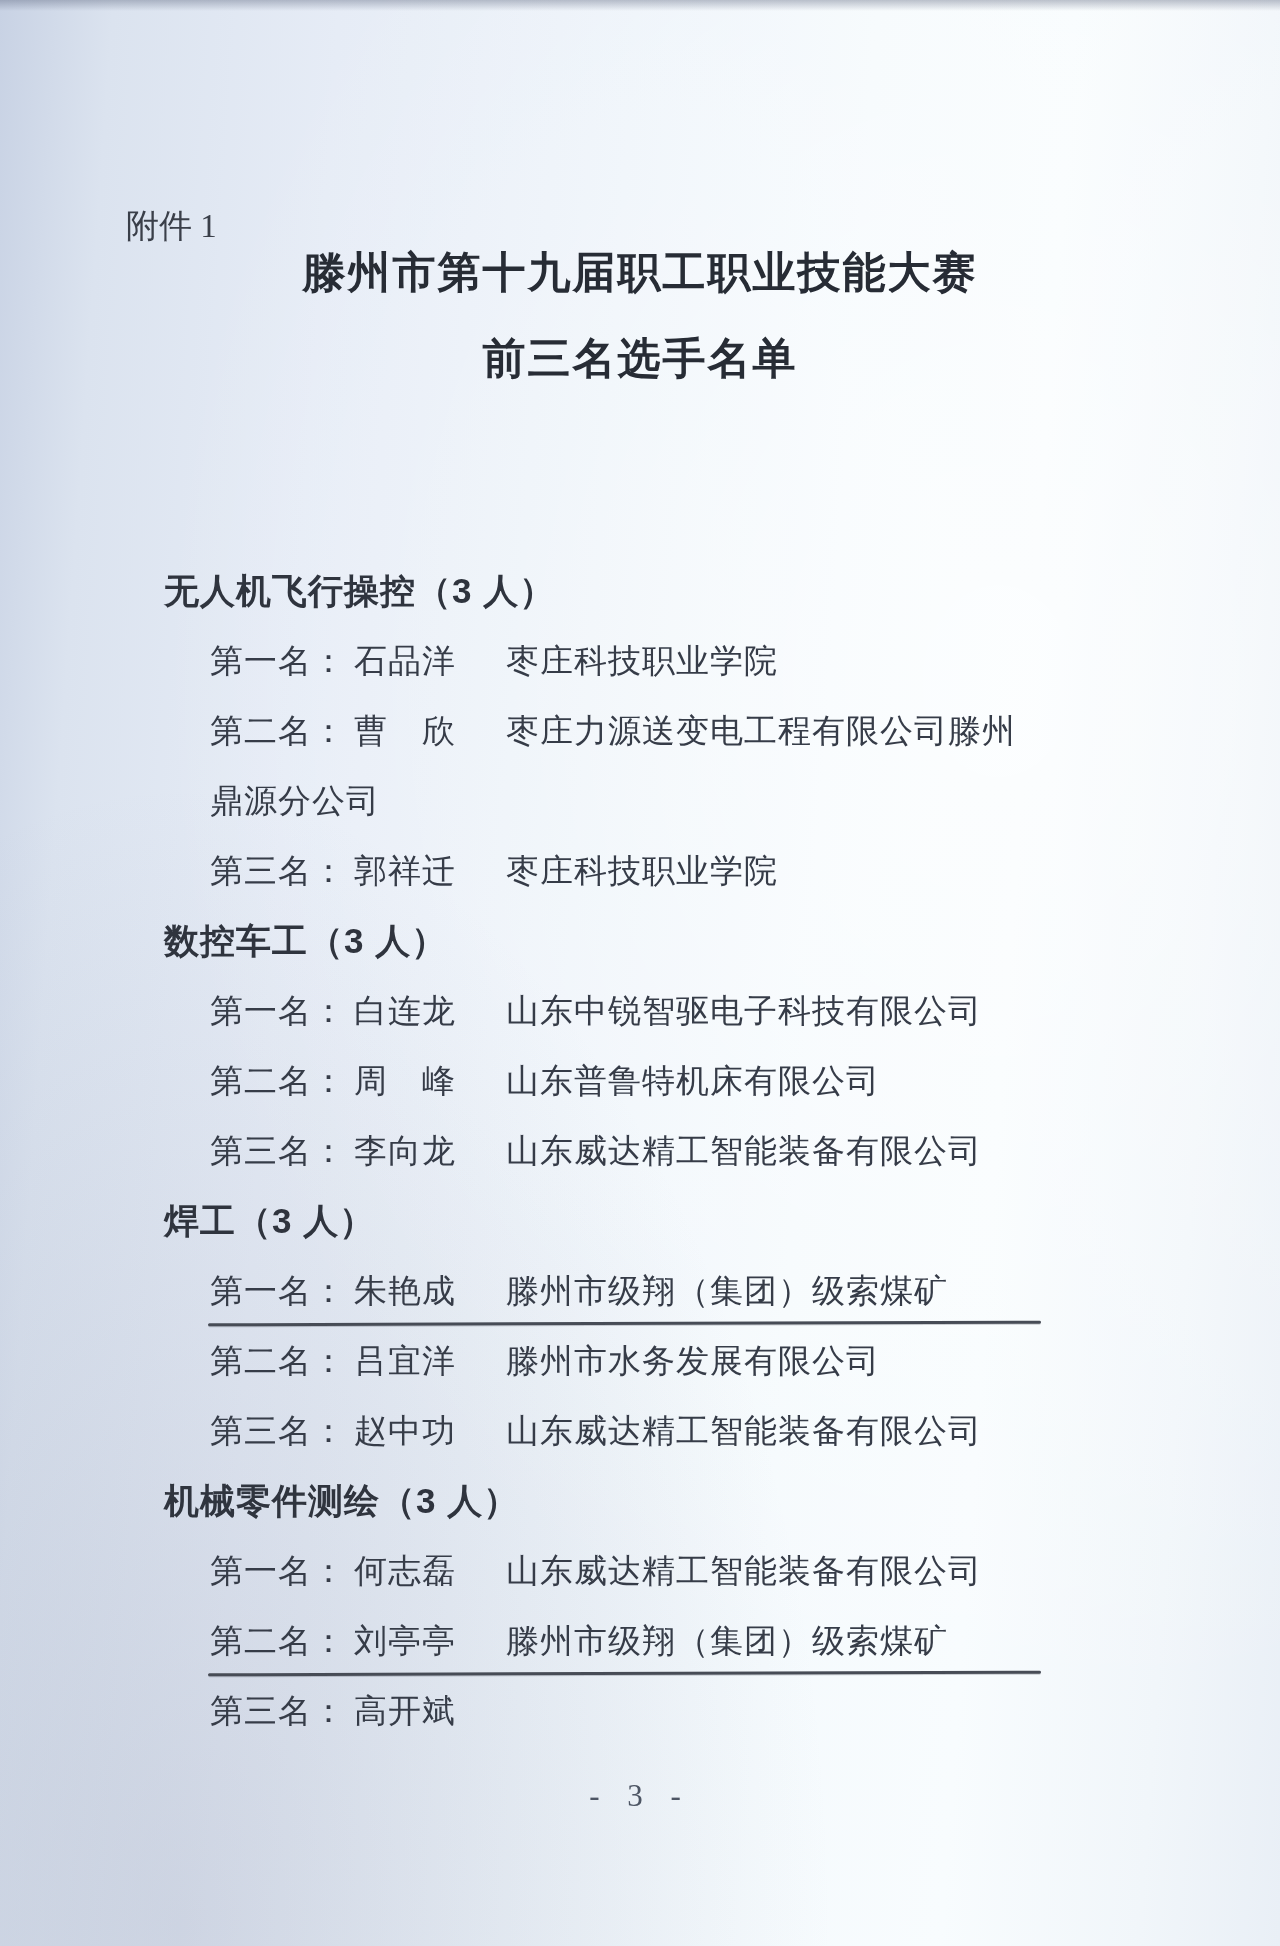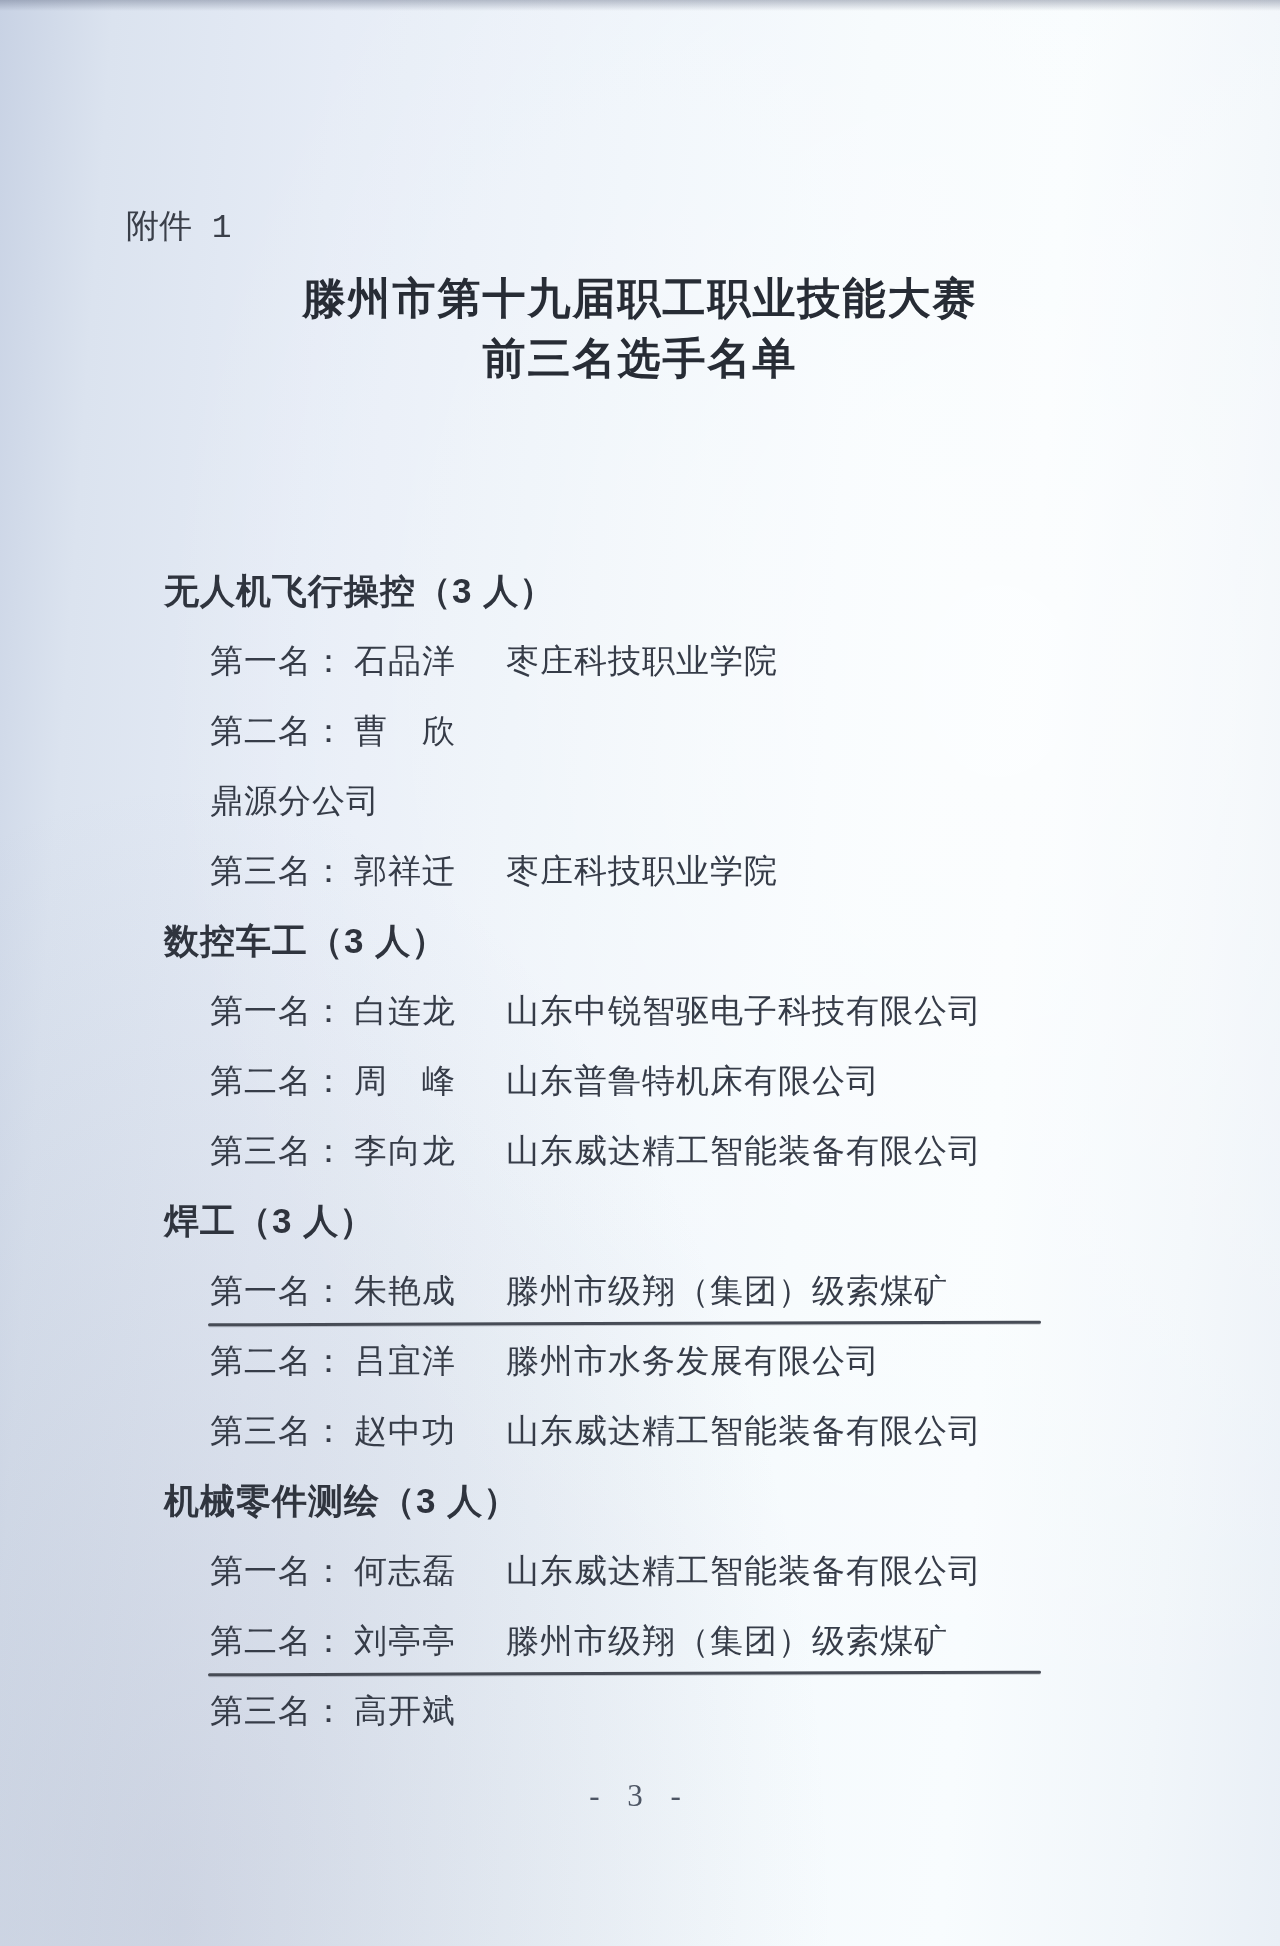--- a/index.html
+++ b/index.html
@@ -11,29 +11,29 @@
     font-family: "Liberation Serif", "DejaVu Serif", serif;
     color: #353b46;
     background:
       linear-gradient(180deg, rgba(85,95,120,0.38) 0px, rgba(85,95,120,0) 11px) no-repeat,
       radial-gradient(ellipse at 14% 99%, rgba(120,130,158,0.22), rgba(120,130,158,0) 42%),
       radial-gradient(ellipse at 78% 35%, rgba(255,255,255,0.55), rgba(255,255,255,0) 60%),
       linear-gradient(94deg, #c8d2e4 0%, #dbe3ef 8%, #e6ecf6 24%, #eef4fa 45%, #f5fafd 62%, #f8fcfe 76%, #f1f6fa 90%, #e9eff6 100%);
   }
   .attachment {
     position: absolute; left: 126px; top: 204px;
-    font-family: Liberation Mono, monospace;
+    font-family: Liberation Serif, serif;
     font-size: 33px; color: #3a3f49;
   }
   .title-line {
     position: absolute; left: 0; right: 0; text-align: center;
     font-weight: bold; font-size: 43px; color: #272c35;
     letter-spacing: 2px;
   }
-  .title-line.l1 { top: 270px; }
+  .title-line.l1 { top: 244px; }
   .title-line.l2 { top: 330px; }
   .count-note {
     position: absolute; left: 0; right: 0; top: 418px; text-align: center;
     font-size: 30px; letter-spacing: 7px; color: #3d4450;
   }
   .sections { position: absolute; top: 556px; left: 0; right: 0; }
   .sec-heading {
     height: 70px; display: flex; align-items: center;
     padding-left: 128px;
     font-family: "Liberation Sans", "DejaVu Sans", sans-serif;
@@ -81,20 +81,21 @@
     <div class="sec-body">
   <div class="row">
     <span class="rank">第一名：</span>
     <span class="name">石品洋</span>
     <span class="org">枣庄科技职业学院</span>
   </div>
 
   <div class="row">
     <span class="rank">第二名：</span>
     <span class="name">曹　欣</span>
+    <span class="org">枣庄力源送变电工程有限公司滕州</span>
   </div>
 
   <div class="row cont">
     <span class="org2">鼎源分公司</span>
   </div>
 
   <div class="row">
     <span class="rank">第三名：</span>
     <span class="name">郭祥迁</span>
     <span class="org">枣庄科技职业学院</span>

